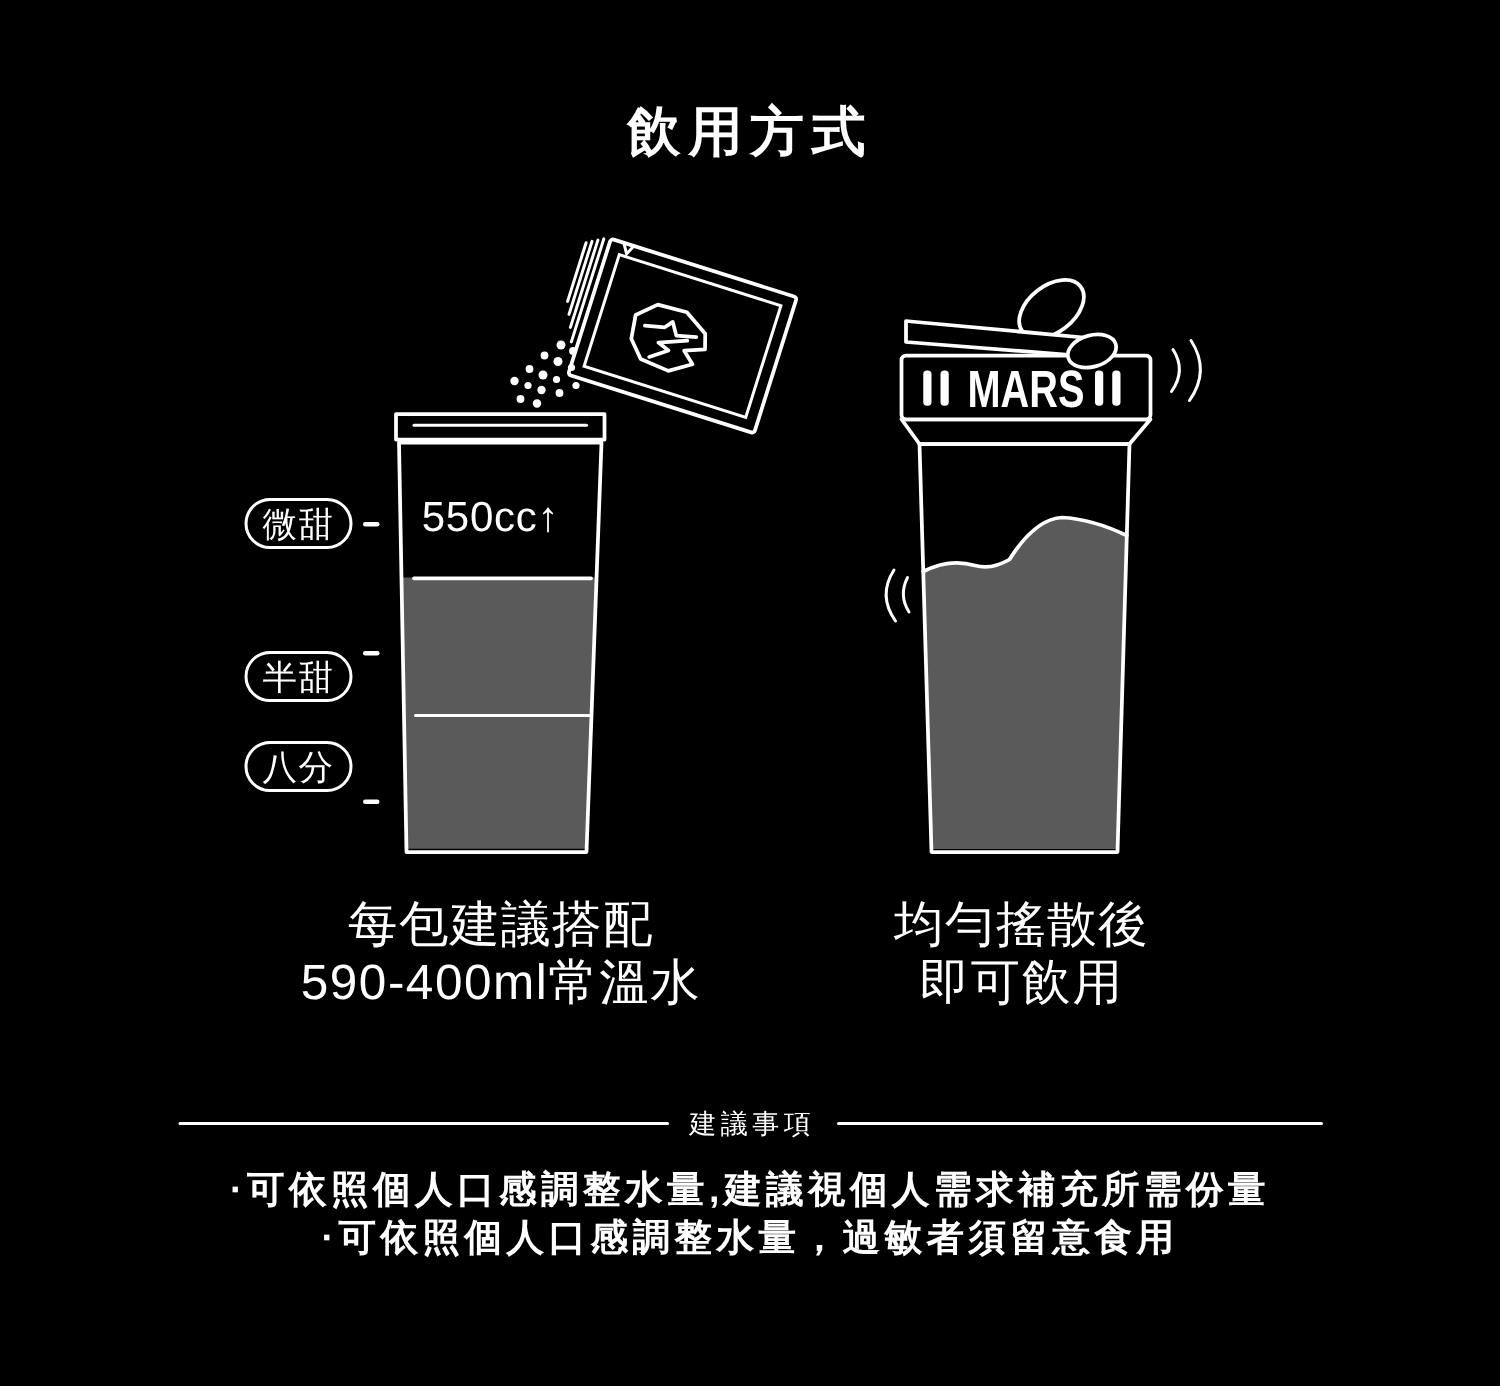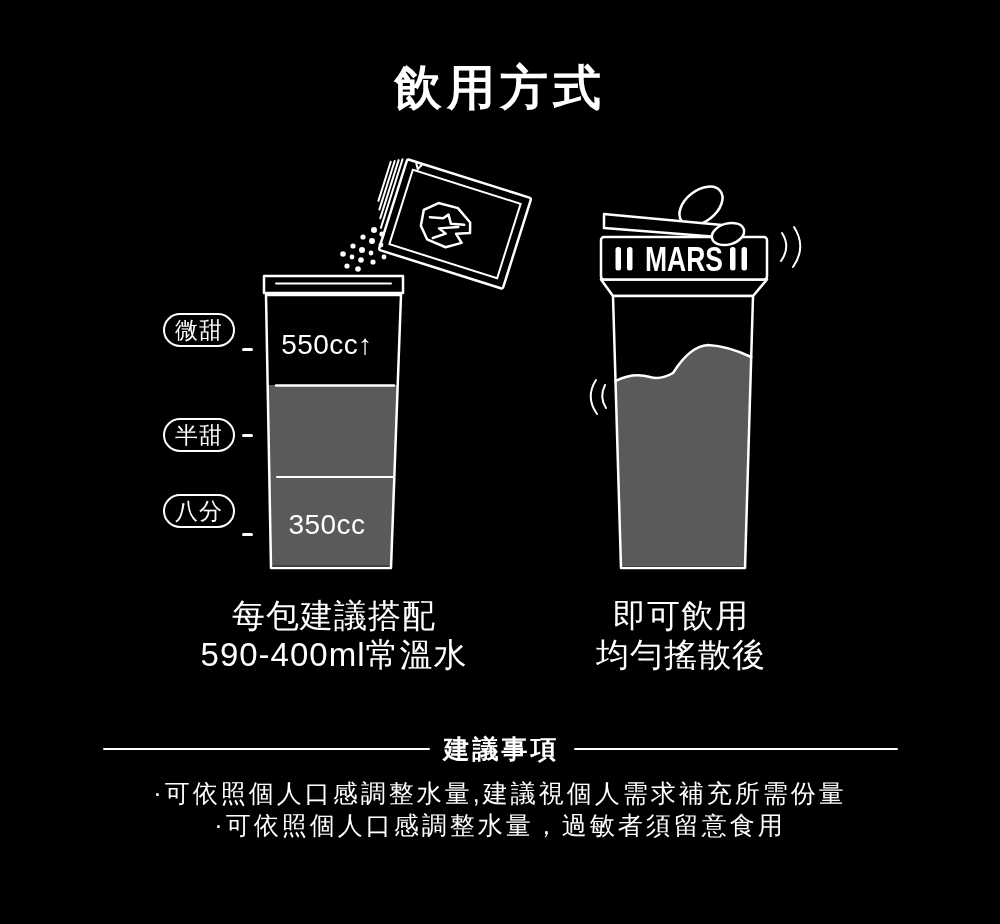--- a/index.html
+++ b/index.html
@@ -5,21 +5,21 @@
   html,body{margin:0;padding:0;background:#000;}
   .stage{
     position:relative;width:1000px;height:924px;overflow:hidden;
     background:var(--background,#000);
     color:var(--foreground,#fff);
     font-family:"Liberation Sans","DejaVu Sans",sans-serif;
   }
   .abs{position:absolute;}
   .title{
     left:0;top:62;width:1000px;top:62px;text-align:center;
-    font-size:48px;font-weight:700;letter-spacing:5px;line-height:52px;
+    font-size:36px;font-weight:700;letter-spacing:5px;line-height:52px;
   }
   .vol{
     left:266px;width:122px;text-align:center;
     font-size:28px;font-weight:500;line-height:30px;letter-spacing:0.5px;
   }
   .pill{
     left:163px;width:68px;height:30px;
     border:2.5px solid var(--foreground,#fff);border-radius:18px;
     display:flex;align-items:center;justify-content:center;
     font-size:23px;font-weight:500;letter-spacing:1px;
@@ -32,24 +32,24 @@
     width:342px;text-align:center;top:596px;
     font-size:33px;font-weight:400;line-height:39px;letter-spacing:1px;
   }
   .advice-row{
     left:0;top:733px;width:1000px;height:32px;
     display:flex;align-items:center;justify-content:center;gap:14px;
   }
   .advice-line{height:2.5px;background:var(--foreground,#fff);border-radius:1px;}
   .advice-line.l{width:327px;}
   .advice-line.r{width:324px;}
-  .advice-title{font-size:26px;font-weight:700;letter-spacing:3px;white-space:nowrap;}
+  .advice-title{font-size:18px;font-weight:400;letter-spacing:3px;white-space:nowrap;}
   .advice-item{
     left:0;width:1000px;text-align:center;
-    font-size:25px;font-weight:400;letter-spacing:3px;line-height:32px;white-space:nowrap;
+    font-size:25px;font-weight:700;letter-spacing:3px;line-height:32px;white-space:nowrap;
   }
   svg{display:block;}
   .stroke{fill:none;stroke:var(--foreground,#fff);stroke-width:2.5;stroke-linecap:round;stroke-linejoin:round;}
   .stroke-thin{fill:none;stroke:var(--foreground,#fff);stroke-width:2;stroke-linecap:round;}
   .blackfill{fill:#000;stroke:var(--foreground,#fff);stroke-width:2.5;stroke-linejoin:round;}
   .grayfill{fill:var(--liquid,#5a5a5a);stroke:none;}
   .whitefill{fill:var(--foreground,#fff);stroke:none;}
   .brand-text{
     fill:var(--foreground,#fff);
     font-family:"Liberation Sans","DejaVu Sans",sans-serif;
@@ -147,43 +147,42 @@
       <g>
         <path class="stroke-thin" d="M 596 380 Q 585 397 597 414"></path>
         <path class="stroke-thin" d="M 605 385 Q 599 397 606 408"></path>
       </g>
     </g>
   </svg>
 
   <div class="abs title">飲用方式</div>
 
   <div class="abs vol" style="top:330px">550cc↑</div>
-  <div class="abs vol" style="top:510px">350cc</div>
 
-  <div class="abs pill" style="top:313px">
+  <div class="abs pill" style="top:332px">
     <span>微甜</span>
   </div>
-  <div class="abs pill" style="top:418px">
+  <div class="abs pill" style="top:434px">
     <span>半甜</span>
   </div>
   <div class="abs pill" style="top:494px">
     <span>八分</span>
   </div>
 
   <div class="abs tick" style="top:347.5px"></div>
   <div class="abs tick" style="top:434px"></div>
   <div class="abs tick" style="top:533px"></div>
 
   <div class="abs caption" style="left:163px">
     <div>每包建議搭配</div>
     <div>590-400ml常溫水</div>
   </div>
   <div class="abs caption" style="left:510px">
+    <div>均勻搖散後</div>
     <div>即可飲用</div>
-    <div>均勻搖散後</div>
   </div>
 
   <div class="abs advice-row">
     <div class="advice-line l"></div>
     <div class="advice-title">建議事項</div>
     <div class="advice-line r"></div>
   </div>
   <div class="abs advice-item" style="top:777px">·可依照個人口感調整水量,建議視個人需求補充所需份量</div>
   <div class="abs advice-item" style="top:809px">·可依照個人口感調整水量，過敏者須留意食用</div>
 

